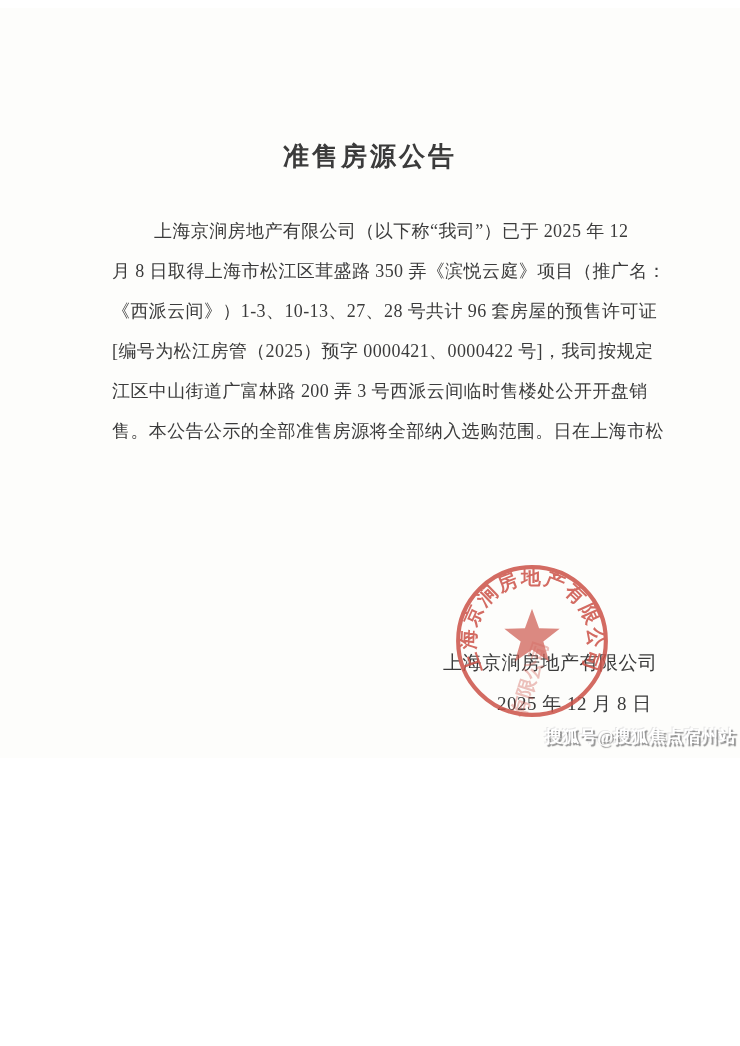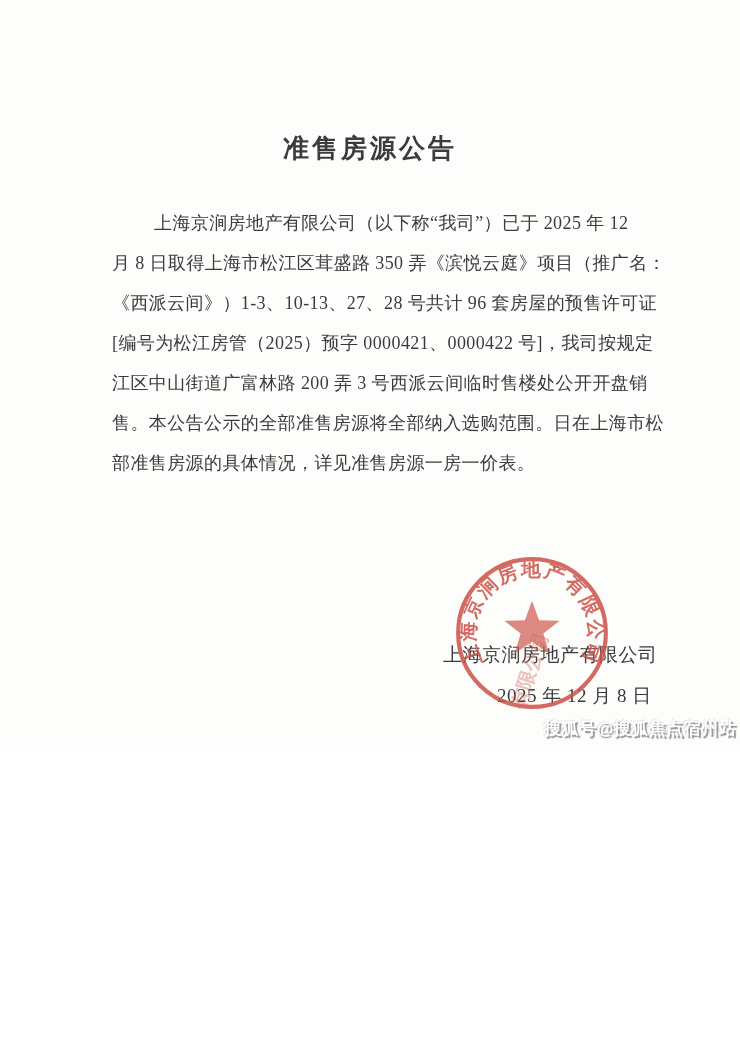--- a/index.html
+++ b/index.html
@@ -7,21 +7,21 @@
     --text: #3b3b3b;
     --seal-red: #cc5248;
     --watermark-shadow: #8f8f8f;
   }
   * { margin: 0; padding: 0; box-sizing: border-box; }
   html, body { background: #ffffff; }
   .page {
     position: relative;
     width: 740px;
     height: 750px;
-    margin: 0 auto;
+    margin: 8px auto;
     background: var(--background);
     overflow: hidden;
     font-family: "Liberation Serif", serif;
     color: var(--text);
   }
   .title {
     position: absolute;
     top: 131px;
     left: 0;
     right: 0;
@@ -73,21 +73,21 @@
     pointer-events: none;
   }
   .seal text {
     font-family: "Liberation Serif", serif;
     font-weight: 600;
   }
   .watermark {
     position: absolute;
     right: 4px;
     bottom: 10px;
-    font-family: Liberation Sans, sans-serif;
+    font-family: Liberation Serif, serif;
     font-size: 17px;
     font-weight: bold;
     color: #ffffff;
     text-shadow: 2px 2px 1px var(--watermark-shadow), -1px -1px 0 #e6e6e6;
     letter-spacing: 0.5px;
   }
 </style>
 </head>
 <body>
 
@@ -95,21 +95,20 @@
 
   <h1 class="title">准售房源公告</h1>
 
   <div class="body-text">
     <p class="indent">上海京涧房地产有限公司（以下称“我司”）已于 2025 年 12</p>
     <p>月 8 日取得上海市松江区茸盛路 350 弄《滨悦云庭》项目（推广名：</p>
     <p>《西派云间》）1-3、10-13、27、28 号共计 96 套房屋的预售许可证</p>
     <p>[编号为松江房管（2025）预字 0000421、0000422 号]，我司按规定</p>
     <p>江区中山街道广富林路 200 弄 3 号西派云间临时售楼处公开开盘销</p>
     <p>售。本公告公示的全部准售房源将全部纳入选购范围。日在上海市松</p>
-    <p>部准售房源的具体情况，详见准售房源一房一价表。</p>
   </div>
 
   <div class="sig-company">上海京涧房地产有限公司</div>
   <div class="sig-date">2025 年 12 月 8 日</div>
 
   <svg class="seal" viewBox="0 0 150 150" aria-hidden="true">
     <defs>
       <path id="sealArcPath" d="M 27.4 102.5 A 55 55 0 1 1 122.6 102.5" fill="none"></path>
     </defs>
     <circle cx="75" cy="75" r="71" fill="none" stroke="var(--seal-red)" stroke-width="4"></circle>

